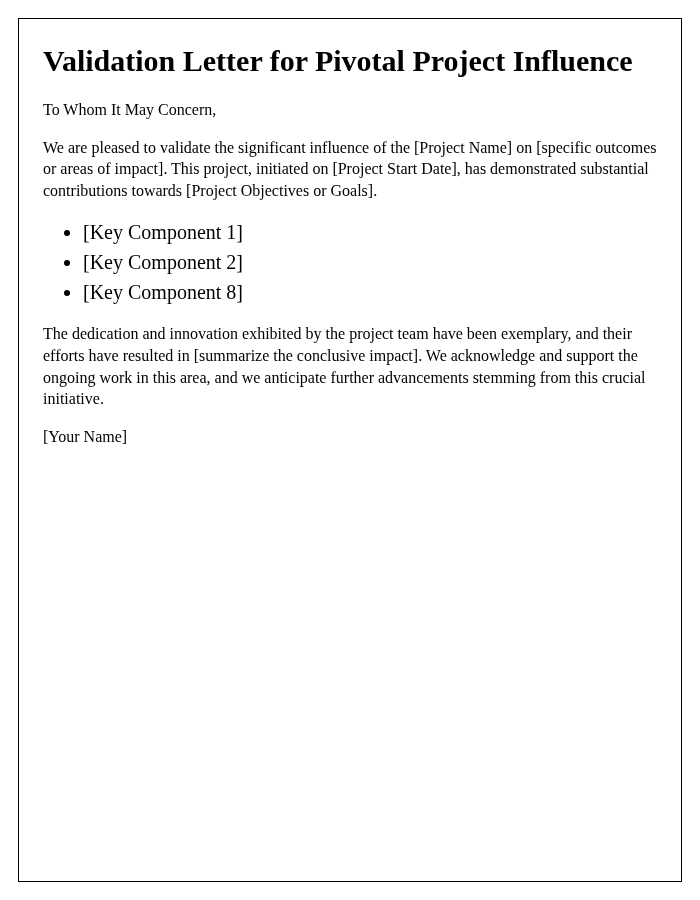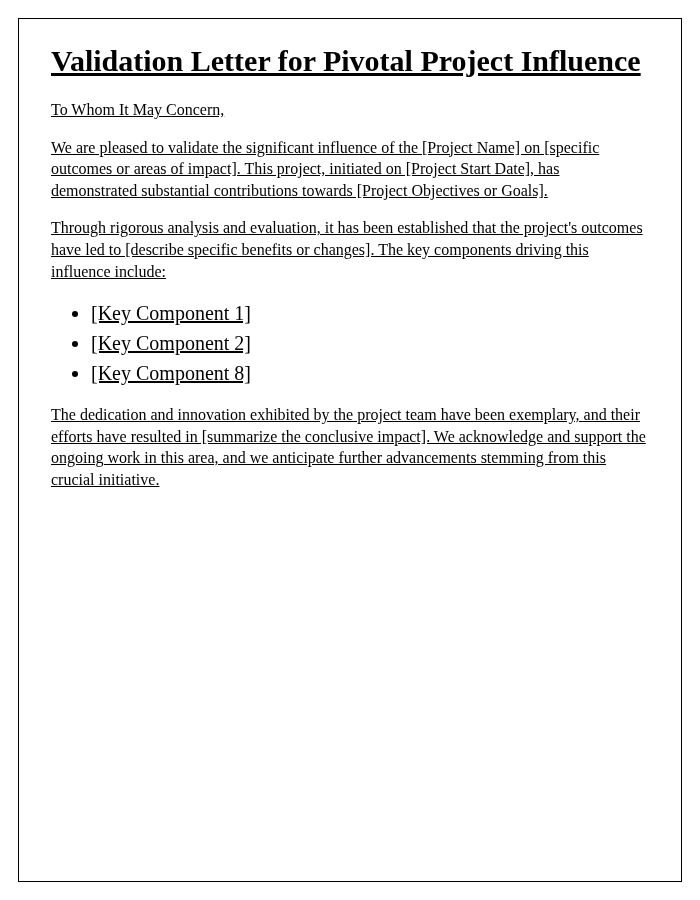--- a/index.html
+++ b/index.html
@@ -11,22 +11,21 @@
       font-family: "Times New Roman", Times, serif;
       background: #ffffff;
       width: 700px;
       height: 900px;
       padding: 18px;
     }
     .document-frame {
       border: 1.5px solid #000000;
       width: 100%;
       height: 100%;
-      padding: 24px 32px;
-      text-decoration: underline;
+      padding: 24px 24px;
     }
     h1 {
       font-size: 30px;
       font-weight: bold;
       margin-bottom: 20px;
       line-height: 1.2;
     }
     p {
       font-size: 16px;
       line-height: 1.35;
@@ -42,20 +41,20 @@
       list-style-type: disc;
     }
   </style>
 </head>
 <body>
 
 <div class="document-frame">
   <h1>Validation Letter for Pivotal Project Influence</h1>
   <p>To Whom It May Concern,</p>
   <p>We are pleased to validate the significant influence of the [Project Name] on [specific outcomes or areas of impact]. This project, initiated on [Project Start Date], has demonstrated substantial contributions towards [Project Objectives or Goals].</p>
-  <p>Through rigorous analysis and evaluation, it has been established that the project's outcomes have led to [describe specific benefits or changes]. The key components driving this influence include:</p>
   <ul>
     <li>[Key Component 1]</li>
     <li>[Key Component 2]</li>
     <li>[Key Component 8]</li>
   </ul>
   <p>The dedication and innovation exhibited by the project team have been exemplary, and their efforts have resulted in [summarize the conclusive impact]. We acknowledge and support the ongoing work in this area, and we anticipate further advancements stemming from this crucial initiative.</p>
+  <p>[Your Name]</p>
 </div>
 
 </body></html>

